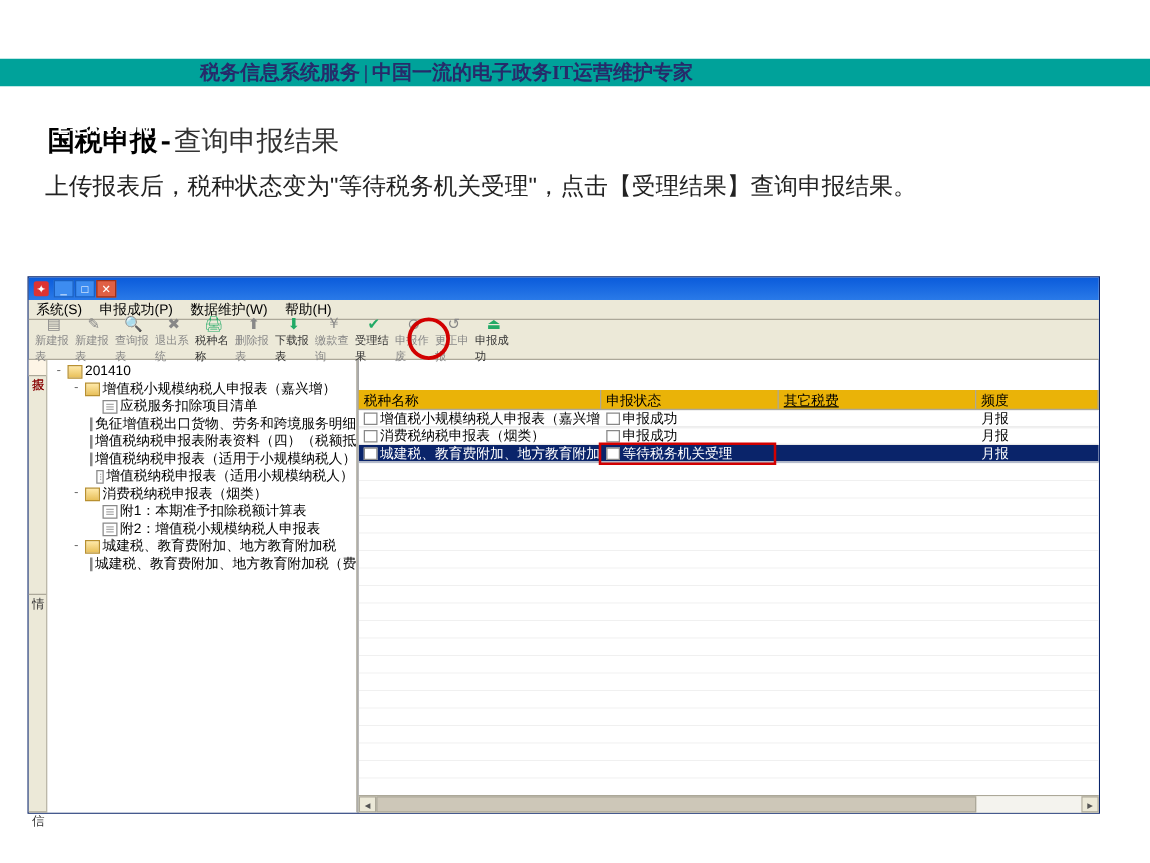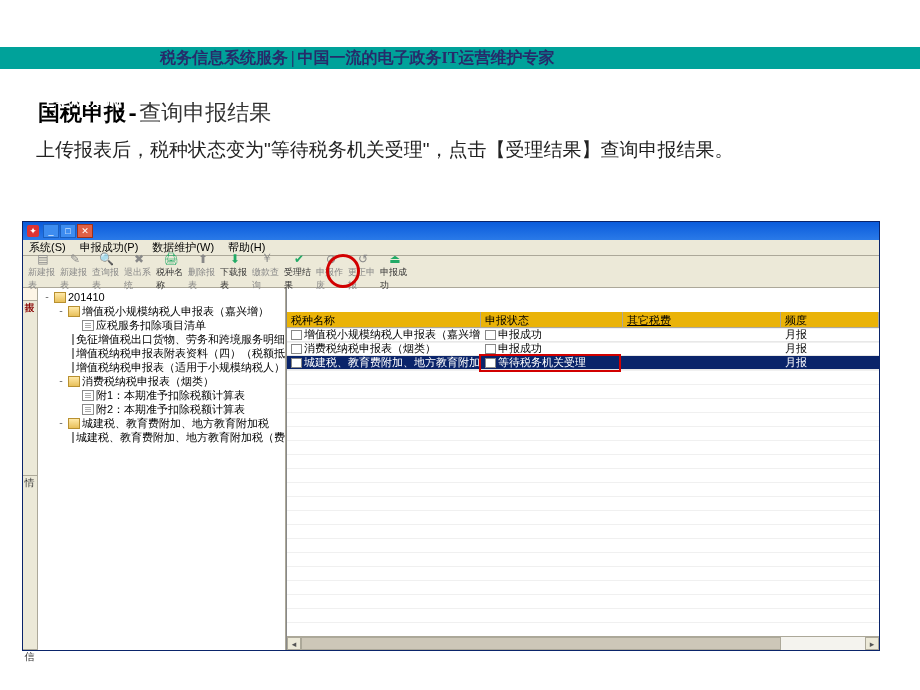--- a/index.html
+++ b/index.html
@@ -208,41 +208,48 @@
                         <span>增值税纳税申报表附表资料（四）（税额抵减情况表）</span>
                       </div>
                     </li>
                   <li>
                       <div class="node">
                         <span class="tw"></span>
                         <span class="ficon doc"></span>
                         <span>增值税纳税申报表（适用于小规模纳税人）附列资料</span>
                       </div>
                     </li>
+                  <li>
+                      <div class="node">
+                        <span class="tw"></span>
+                        <span class="ficon doc"></span>
+                        <span>增值税纳税申报表（适用小规模纳税人）</span>
+                      </div>
+                    </li>
                 </ul>
               </li>
               <li>
                 <div class="node">
                     <span class="tw">-</span>
                     <span class="ficon fold-open"></span>
                     <span>消费税纳税申报表（烟类）</span>
                   </div>
                 <ul>
                   <li>
                       <div class="node">
                         <span class="tw"></span>
                         <span class="ficon doc"></span>
                         <span>附1：本期准予扣除税额计算表</span>
                       </div>
                     </li>
                   <li>
                       <div class="node">
                         <span class="tw"></span>
                         <span class="ficon doc"></span>
-                        <span>附2：本期准予扣除税额计算表</span>
+                        <span>附2：增值税小规模纳税人申报表</span>
                       </div>
                     </li>
                 </ul>
               </li>
               <li>
                 <div class="node">
                     <span class="tw">-</span>
                     <span class="ficon fold-open"></span>
                     <span>城建税、教育费附加、地方教育附加税</span>
                   </div>

